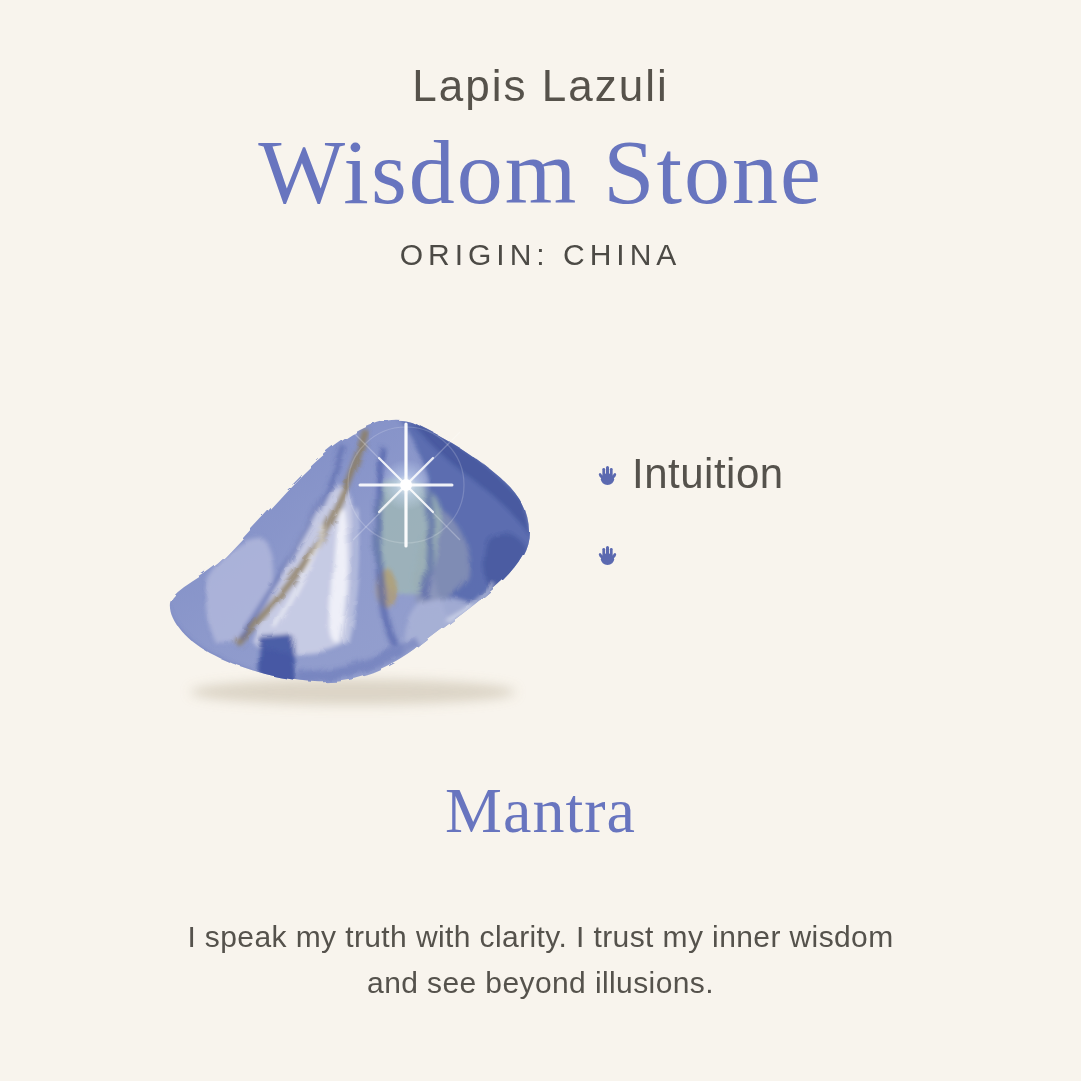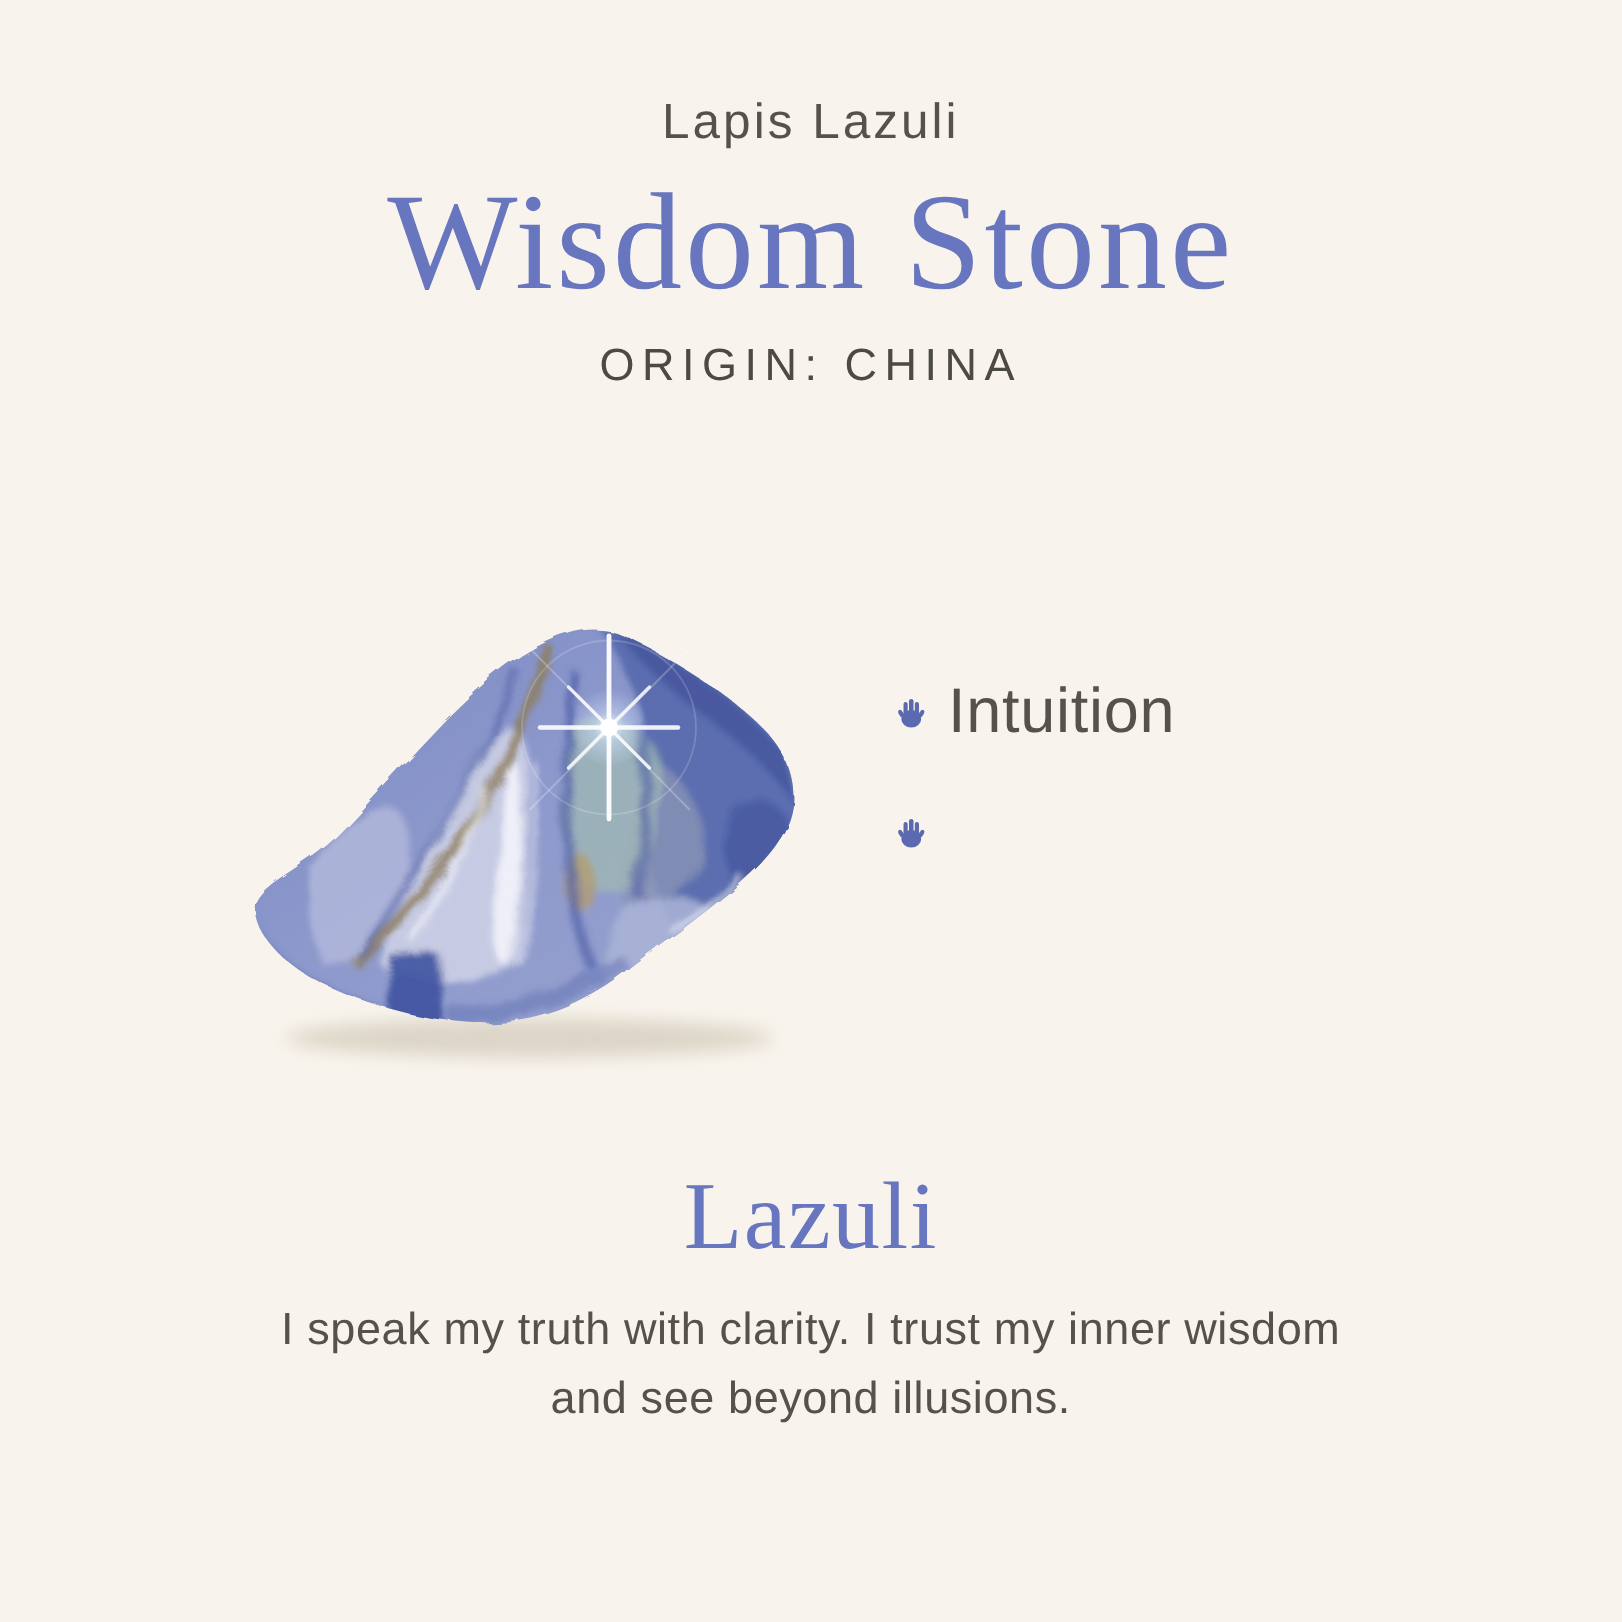--- a/index.html
+++ b/index.html
@@ -16,21 +16,21 @@
     background:var(--background);
     font-family:"Liberation Sans","DejaVu Sans",sans-serif;
     position:relative;
     overflow:hidden;
   }
   .card{position:absolute;inset:0;}
 
   
   .header{position:absolute;top:64px;left:0;width:100%;text-align:center;}
   .subtitle{
-    font-size:33px;font-weight:300;line-height:1;
+    font-size:44px;font-weight:300;line-height:1;
     color:var(--heading-gray);letter-spacing:2px;
   }
   .title{
     margin-top:18px;
     font-family:"Liberation Serif","DejaVu Serif",serif;
     font-weight:400;font-size:92px;line-height:1;
     color:var(--accent-blue);letter-spacing:2px;
   }
   .origin{
     margin-top:22px;
@@ -53,21 +53,21 @@
   }
 
   
   .mantra{position:absolute;top:776px;left:0;width:100%;text-align:center;}
   .mantra-heading{
     font-family:"Liberation Serif","DejaVu Serif",serif;
     font-weight:400;font-size:64px;line-height:1.1;
     color:var(--accent-blue);letter-spacing:1px;
   }
   .mantra-text{
-    margin:18px auto 0;max-width:860px;
+    margin:68px auto 0;max-width:860px;
     font-size:30px;font-weight:300;line-height:1.52;
     color:var(--body-gray);letter-spacing:0.4px;
   }
 </style>
 </head>
 <body>
 
 <div class="card">
 
   <header class="header">
@@ -186,20 +186,20 @@
             <ellipse cx="3.4" cy="13.2" rx="1.9" ry="3.4" transform="rotate(-28 3.4 13.2)"></ellipse>
             <ellipse cx="20.6" cy="13.2" rx="1.9" ry="3.4" transform="rotate(28 20.6 13.2)"></ellipse>
             <ellipse cx="12" cy="17.6" rx="8.4" ry="7.4"></ellipse>
           </svg>
         </span>
       </li>
     </ul>
   </div>
 
   <section class="mantra">
-    <h2 class="mantra-heading">Lazuli</h2>
+    <h2 class="mantra-heading">Mantra</h2>
     <p class="mantra-text">
       <span>I speak my truth with clarity. I trust my inner wisdom</span><br>
       <span>and see beyond illusions.</span>
     </p>
   </section>
 
 </div>
 
 </body></html>

